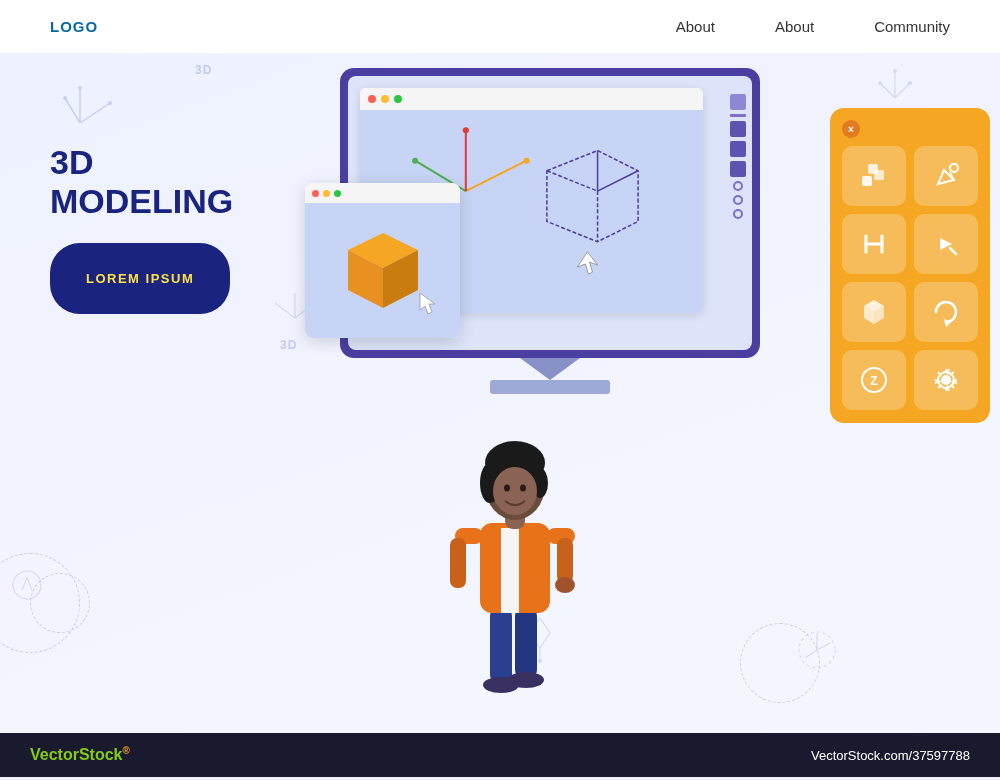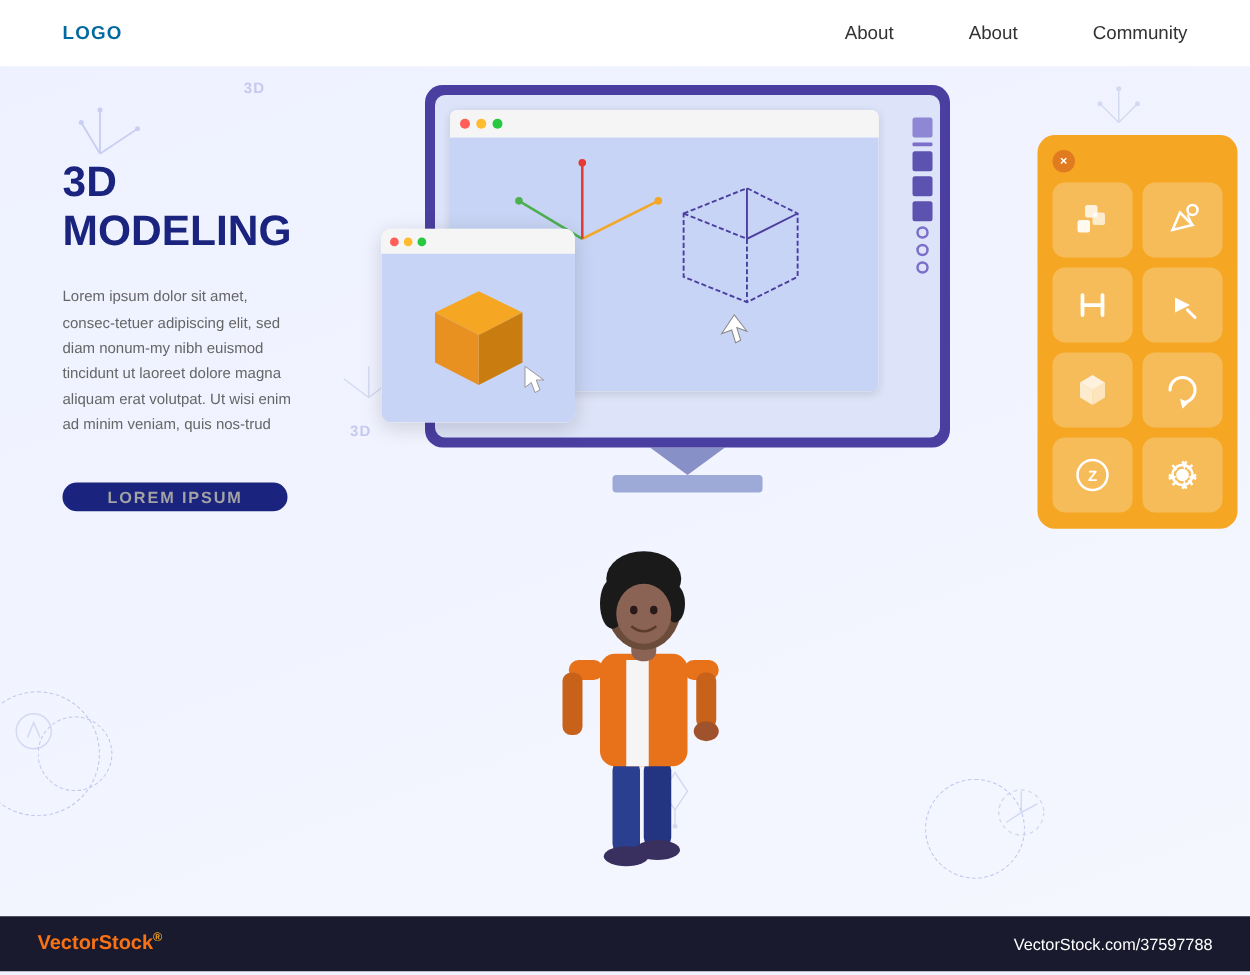--- a/index.html
+++ b/index.html
@@ -71,35 +71,35 @@
       position: relative;
       z-index: 5;
       flex-shrink: 0;
     }
     .main-title {
       font-size: 34px;
       font-weight: 900;
       color: #1a237e;
       line-height: 1.15;
       margin-bottom: 22px;
-      margin-top: 24px;
+      margin-top: 40px;
     }
     .main-body {
       font-size: 12px;
       color: #666;
       line-height: 1.7;
       margin-bottom: 36px;
       max-width: 220px;
     }
     .cta-button {
       background: #1a237e;
-      color: #a3a3a3;
+      color: #fde047;
       border: none;
       border-radius: 30px;
-      padding: 4px 36px;
+      padding: 28px 36px;
       font-size: 13px;
       font-weight: 700;
       letter-spacing: 1.5px;
       cursor: pointer;
       text-transform: uppercase;
     }
 
     
     .illustration-area {
       flex: 1;
@@ -236,21 +236,21 @@
       padding: 0 30px;
       position: relative;
       z-index: 10;
     }
     .footer-logo {
       color: white;
       font-size: 16px;
       font-weight: bold;
     }
     .footer-logo span {
-      color: #f97316;
+      color: #84cc16;
     }
     .footer-url {
       color: white;
       font-size: 13px;
     }
 
     
     .deco-svg {
       position: absolute;
       opacity: 0.6;
@@ -316,21 +316,20 @@
   </svg>
 
   <svg class="deco-svg" style="left:520px;bottom:70px;width:40px;height:50px;" viewBox="0 0 40 50">
     <path d="M20,5 L30,20 L20,35 L10,20 Z" fill="none" stroke="#c0c8e8" stroke-width="1.2"></path>
     <line x1="20" y1="35" x2="20" y2="48" stroke="#c0c8e8" stroke-width="1.2"></line>
     <circle cx="20" cy="48" r="2" fill="#c0c8e8"></circle>
   </svg>
 
   <div class="left-panel">
     <h1 class="main-title">3D MODELING</h1>
-    <p class="main-body">Lorem ipsum dolor sit amet, consec-tetuer adipiscing elit, sed diam nonum-my nibh euismod tincidunt ut laoreet dolore magna aliquam erat volutpat. Ut wisi enim ad minim veniam, quis nos-trud</p>
     <button class="cta-button">LOREM IPSUM</button>
   </div>
 
   <div class="illustration-area">
 
     <div class="monitor" style="position:absolute;left:50px;top:15px;">
       <div class="monitor-body">
         <div class="monitor-screen">
 
           <div class="browser-window">

